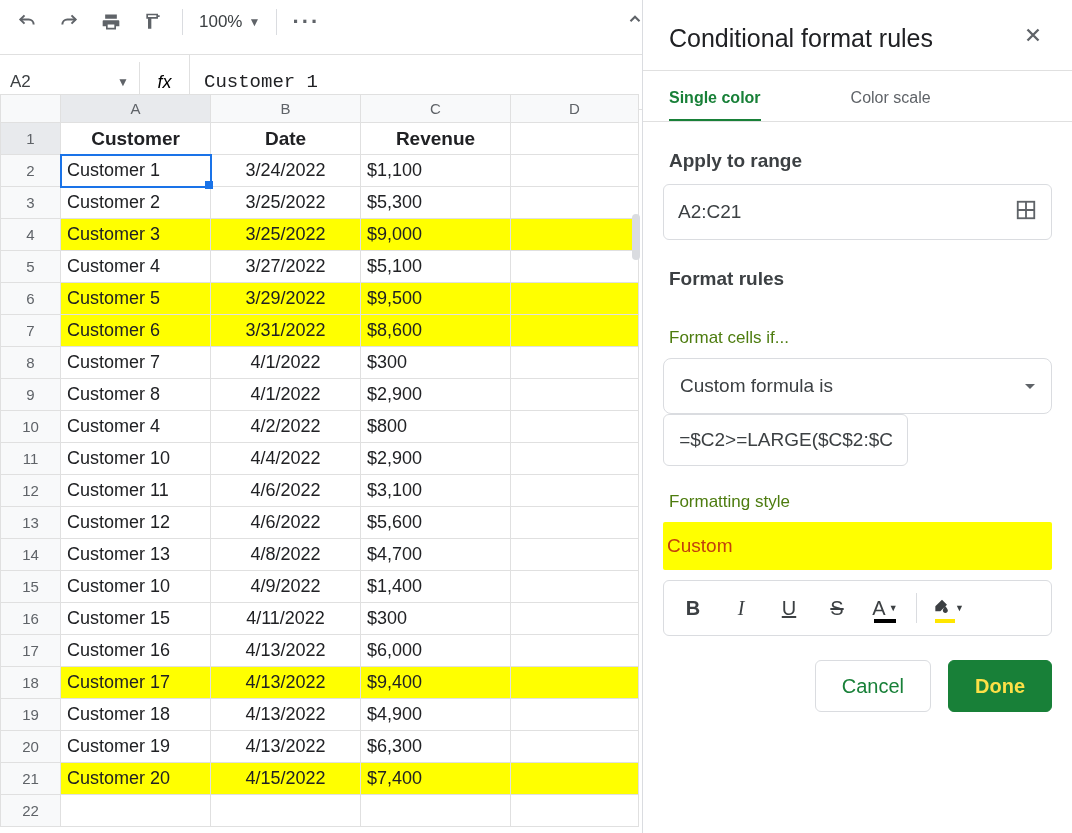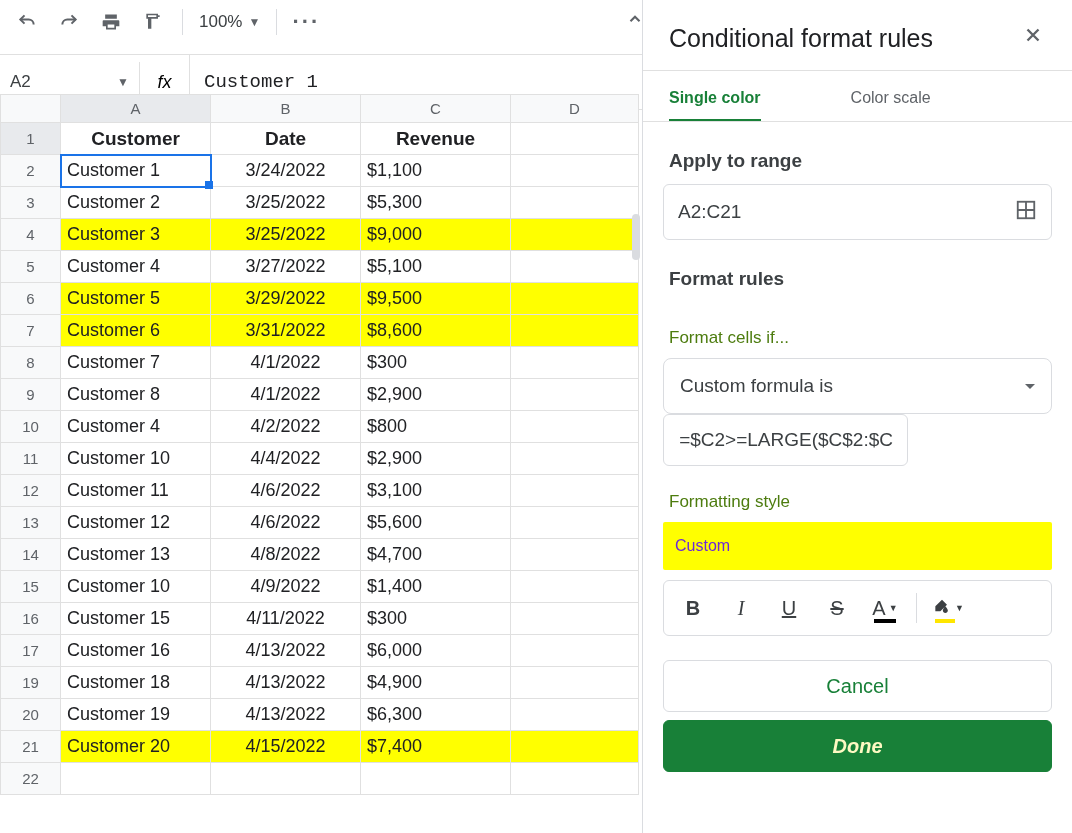--- a/index.html
+++ b/index.html
@@ -75,36 +75,36 @@
   .grid-icon { color: #5f6368; }
   .sub-label { font-size: 17px; color: #4d7c0f; padding: 26px 26px 4px 26px; }
 
   .select-box {
     margin: 6px 20px 0 20px; border: 1px solid #dadce0; border-radius: 8px; height: 56px;
     display: flex; align-items: center; justify-content: space-between; padding: 0 16px; font-size: 19px; color: #3c4043; cursor: pointer;
   }
 
   .style-preview {
     margin: 6px 20px 0 20px; background: #ffff00; height: 48px; display: flex; align-items: center;
-    padding: 0 12px; font-size: 16px; color: #6d28d9; border-radius: 2px;
+    padding: 0 4px; font-size: 19px; color: #c2410c; border-radius: 2px;
   }
 
   .style-toolbar {
     margin: 10px 20px 0 20px; border: 1px solid #dadce0; border-radius: 6px; height: 56px;
     display: flex; align-items: center; gap: 14px; padding: 0 12px;
   }
   .style-btn { width: 34px; height: 38px; display: flex; align-items: center; justify-content: center; color: #3c4043; cursor: pointer; border-radius: 4px; font-size: 20px; position: relative; }
   .style-sep { width: 1px; height: 30px; background: #dadce0; }
   .style-btn.text-color::after { content:""; position:absolute; bottom:4px; left:6px; right:6px; height:4px; background:#000; }
   .style-btn.fill-color::after { content:""; position:absolute; bottom:4px; left:4px; right:10px; height:4px; background:#ffe600; }
 
-  .panel-actions { display: flex; justify-content: flex-end; gap: 8px; padding: 24px 20px 10px 20px; flex-direction: column; }
+  .panel-actions { display: flex; justify-content: flex-end; gap: 17px; padding: 24px 20px 10px 20px; }
   .btn { height: 52px; border-radius: 6px; font-size: 20px; display: flex; align-items: center; justify-content: center; cursor: pointer; padding: 0 26px; }
   .btn-cancel { color: #188038; background: #fff; border: 1px solid #dadce0; }
-  .btn-done { color: #fef9c3; background: #188038; border: 1px solid #188038; font-weight: 600; font-style: italic; }
+  .btn-done { color: #fde047; background: #188038; border: 1px solid #188038; font-weight: 600; }
 
   .caret-svg { width: 10px; height: 10px; }
 </style>
 </head>
 <body>
 
 <div class="toolbar">
   <div class="ico">
     <svg width="20" height="20" viewBox="0 0 24 24" fill="none" stroke="#5f6368" stroke-width="2.4">
         <path d="M9 14L4 9l5-5"></path>
@@ -273,20 +273,27 @@
           <td class="cell cB">4/11/2022</td>
           <td class="cell cC">$300</td>
           <td class="cell cD"></td>
         </tr>
         <tr>
           <th class="rowhdr">17</th>
           <td class="cell cA">Customer 16</td>
           <td class="cell cB">4/13/2022</td>
           <td class="cell cC">$6,000</td>
           <td class="cell cD"></td>
+        </tr>
+        <tr>
+          <th class="rowhdr">18</th>
+          <td class="cell cA hl">Customer 17</td>
+          <td class="cell cB hl">4/13/2022</td>
+          <td class="cell cC hl">$9,400</td>
+          <td class="cell cD hl"></td>
         </tr>
         <tr>
           <th class="rowhdr">19</th>
           <td class="cell cA">Customer 18</td>
           <td class="cell cB">4/13/2022</td>
           <td class="cell cC">$4,900</td>
           <td class="cell cD"></td>
         </tr>
         <tr>
           <th class="rowhdr">20</th>

